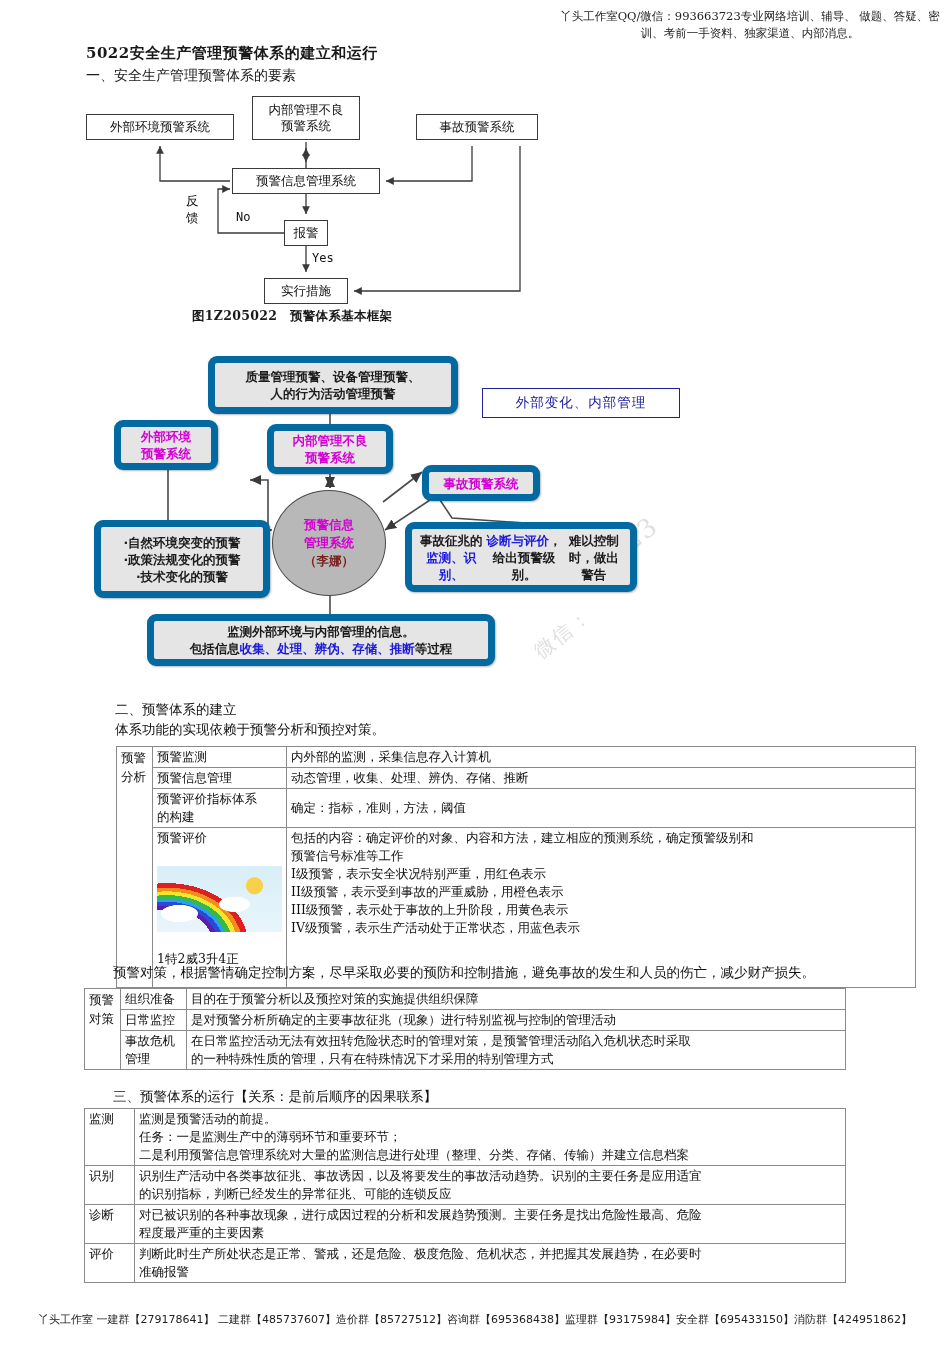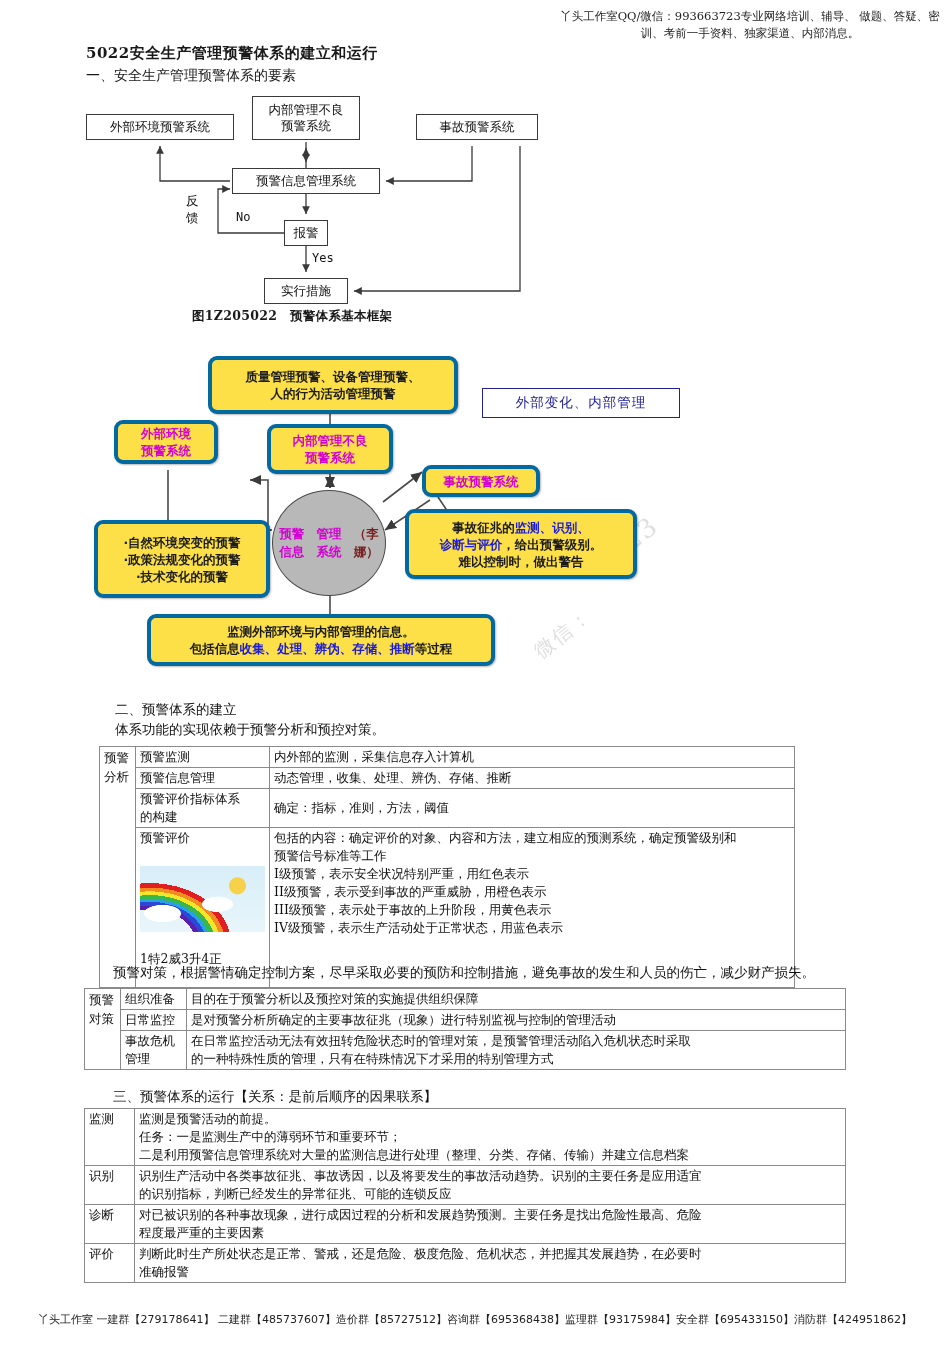--- a/index.html
+++ b/index.html
@@ -79,22 +79,22 @@
   .flabel.mono { font-family: "DejaVu Sans Mono", "Liberation Mono", monospace; font-size: 12px; }
 
   
   .concept {
     position: absolute;
     top: 352px; left: 100px;
     width: 600px; height: 340px;
   }
   .cbox {
     position: absolute;
-    background: #fde047;
-    border: 4px solid #0369a1;
+    background: #e5e5e5;
+    border: 7px solid #0369a1;
     border-radius: 9px;
     display: flex; align-items: center; justify-content: center;
     text-align: center;
     font-weight: bold;
     font-size: 12.5px;
     line-height: 17px;
     color: #1a1a1a;
     box-shadow: 1px 1px 2px rgba(0,0,0,.28);
     padding: 11px 6px;
   }
@@ -280,61 +280,61 @@
   <div class="cbox plain" style="left:108px; top:4px; width:250px; height:58px; white-space:pre-line;">质量管理预警、设备管理预警、
 人的行为活动管理预警</div>
 
   <div class="legend-box" style="left:382px; top:36px; width:198px; height:30px;">外部变化、内部管理</div>
 
   <div class="cbox" style="left:167px; top:72px; width:126px; height:50px;">
     <span class="mag" style="white-space:pre-line;">内部管理不良
 预警系统</span>
   </div>
 
-  <div class="cbox" style="left:14px; top:68px; width:104px; height:44px;">
+  <div class="cbox" style="left:14px; top:68px; width:104px; height:50px;">
     <span class="mag" style="white-space:pre-line;">外部环境
 预警系统</span>
   </div>
 
   <div class="cbox" style="left:322px; top:113px; width:118px; height:32px;">
     <span class="mag">事故预警系统</span>
   </div>
 
-  <div class="ellipse" style="left:172px; top:138px; width:114px; height:106px; flex-direction:row;">
+  <div class="ellipse" style="left:172px; top:138px; width:114px; height:106px; flex-direction:column;">
     <span>预警信息</span>
     <span>管理系统</span>
     <span class="dark">（李娜）</span>
   </div>
 
   <div class="cbox plain" style="left:-6px; top:168px; width:176px; height:78px; white-space:pre-line;">·自然环境突变的预警
 ·政策法规变化的预警
 ·技术变化的预警</div>
 
-  <div class="cbox" style="left:305px; top:157px; width:232px; height:70px; flex-direction:column;">
+  <div class="cbox" style="left:305px; top:170px; width:232px; height:70px; flex-direction:row;">
     <div>
       <span>事故征兆的</span><span class="blue">监测、识别、</span>
     </div>
     <div>
       <span class="blue">诊断与评价</span><span>，给出预警级别。</span>
     </div>
     <div>难以控制时，做出警告</div>
   </div>
 
   <div class="cbox" style="left:47px; top:262px; width:348px; height:52px; flex-direction:column;">
     <div>监测外部环境与内部管理的信息。</div>
     <div>
       <span>包括信息</span><span class="blue">收集、处理、辨伪、存储、推断</span><span>等过程</span>
     </div>
   </div>
 </div>
 
 <div class="btext" style="left:86px; top:700px;">二、预警体系的建立</div>
 <div class="btext" style="left:86px; top:720px;">体系功能的实现依赖于预警分析和预控对策。</div>
 
-<table class="doc" style="left:99px; top:746px; width:696px;">
+<table class="doc" style="left:116px; top:746px; width:800px;">
   <tbody>
       <tr>
     <td class="vlabel" rowspan="5" style="width:36px; word-break:break-all; line-height:19px;">预警分析</td>
     <td style="width:134px;">预警监测</td>
     <td>内外部的监测，采集信息存入计算机</td>
   </tr>
   <tr>
     <td>预警信息管理</td>
     <td>动态管理，收集、处理、辨伪、存储、推断</td>
   </tr>

